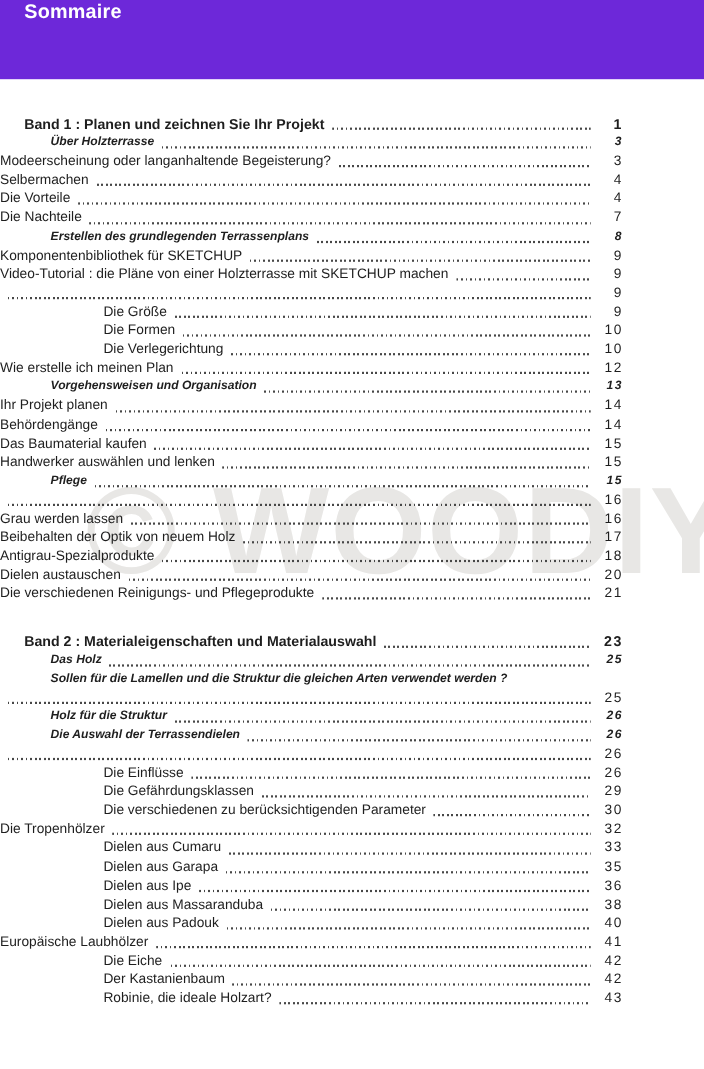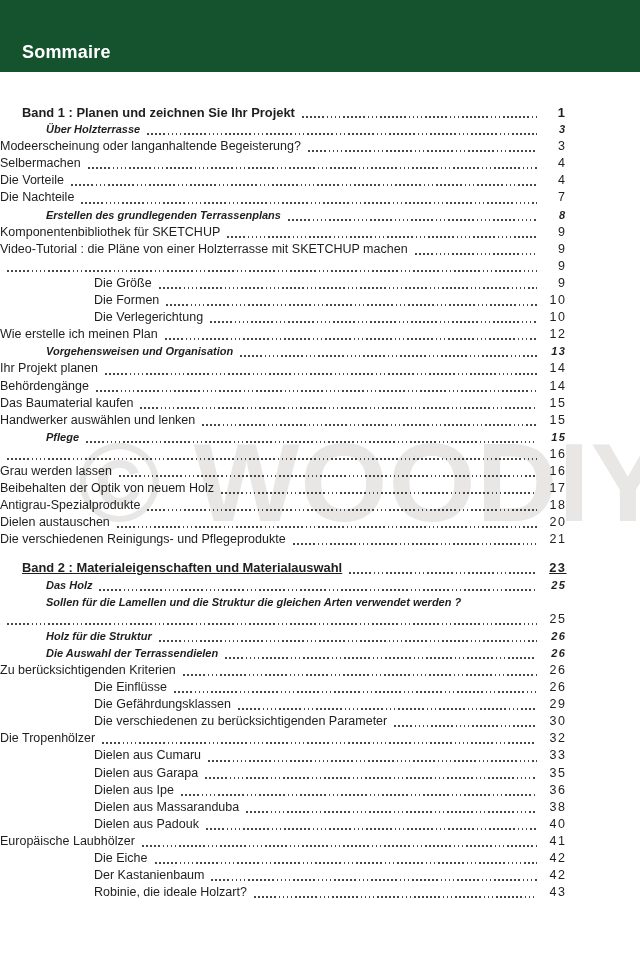--- a/index.html
+++ b/index.html
@@ -9,22 +9,22 @@
     overflow:hidden;
     position:relative;
     font-family:"Liberation Sans", sans-serif;
     color:#1e1e1e;
     -webkit-font-smoothing:antialiased;
   }
   
   .header{
     position:relative;
     width:640px;height:72px;
-    background:#14532d;
-    display:flex;align-items:flex-end;
+    background:#6d28d9;
+    display:flex;
     box-sizing:border-box;
     padding:0 0 9px 22px;
     z-index:2;
   }
   .header h1{
     margin:0;
     font-size:18px;
     font-weight:700;
     color:#ffffff;
     letter-spacing:.2px;
@@ -48,21 +48,21 @@
     box-sizing:border-box;
     padding:32px 75px 0 0;
   }
   .row{
     display:flex;
     align-items:flex-end;
     line-height:17.1px;
     font-size:12.5px;
     box-sizing:border-box;
   }
-  .row.gap{margin-top:11px;text-decoration:underline;}
+  .row.gap{margin-top:26px;}
   .lvl0{padding-left:22px;}
   .lvl1{padding-left:46px;}
   .lvl2{}
   .lvl3{padding-left:94px;}
   .band{font-weight:700;font-size:12.9px;}
   .heading{font-weight:700;font-style:italic;font-size:11px;}
   .label{white-space:nowrap;}
   .leader{
     flex:1;
     align-self:flex-end;
@@ -237,21 +237,20 @@
       <span class="label">Holz für die Struktur</span>
       <span class="leader"></span>
       <span class="page">26</span>
     </div>
     <div class="row lvl1 heading">
       <span class="label">Die Auswahl der Terrassendielen</span>
       <span class="leader"></span>
       <span class="page">26</span>
     </div>
     <div class="row lvl2 item">
-      <span class="label">Zu berücksichtigenden Kriterien</span>
       <span class="leader"></span>
       <span class="page">26</span>
     </div>
     <div class="row lvl3 item">
       <span class="label">Die Einflüsse</span>
       <span class="leader"></span>
       <span class="page">26</span>
     </div>
     <div class="row lvl3 item">
       <span class="label">Die Gefährdungsklassen</span>

